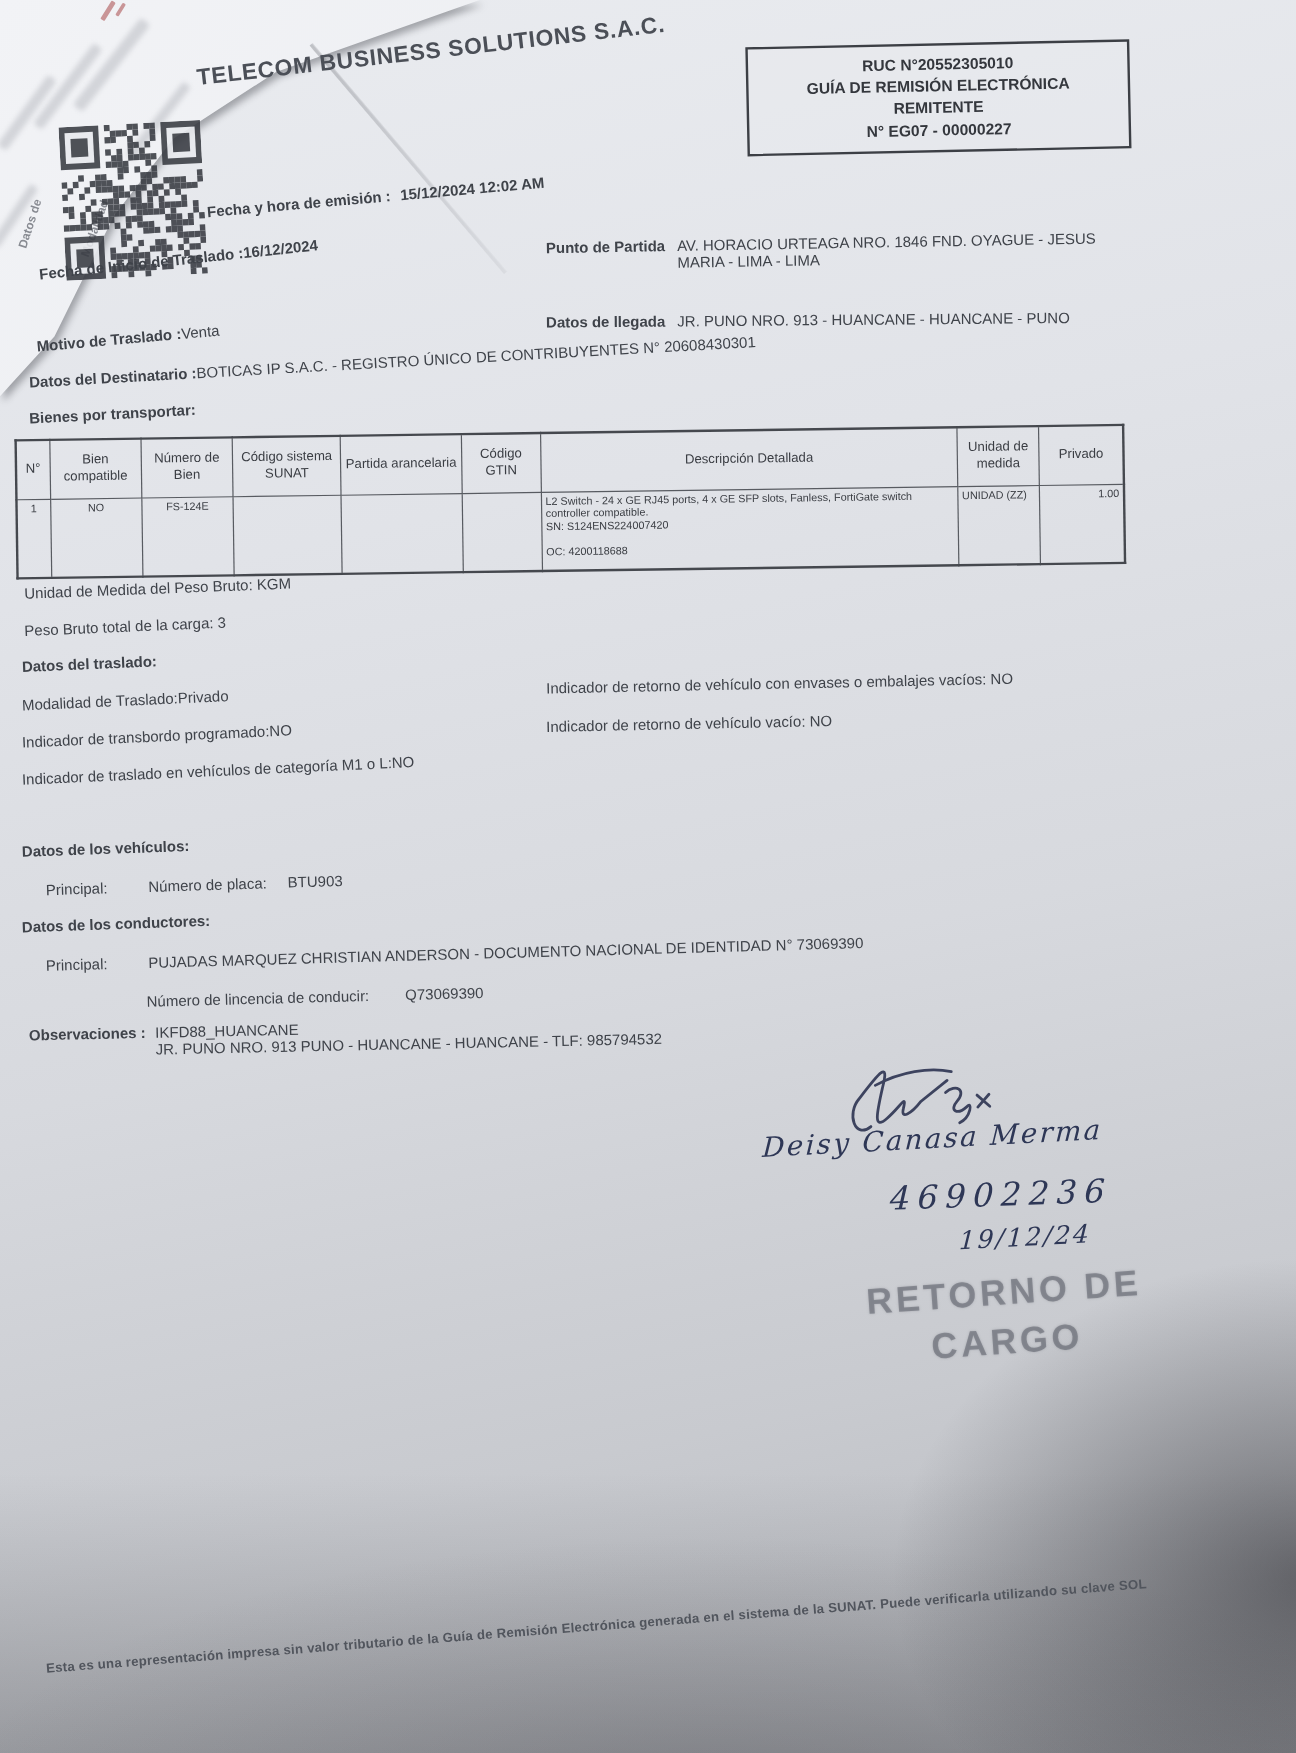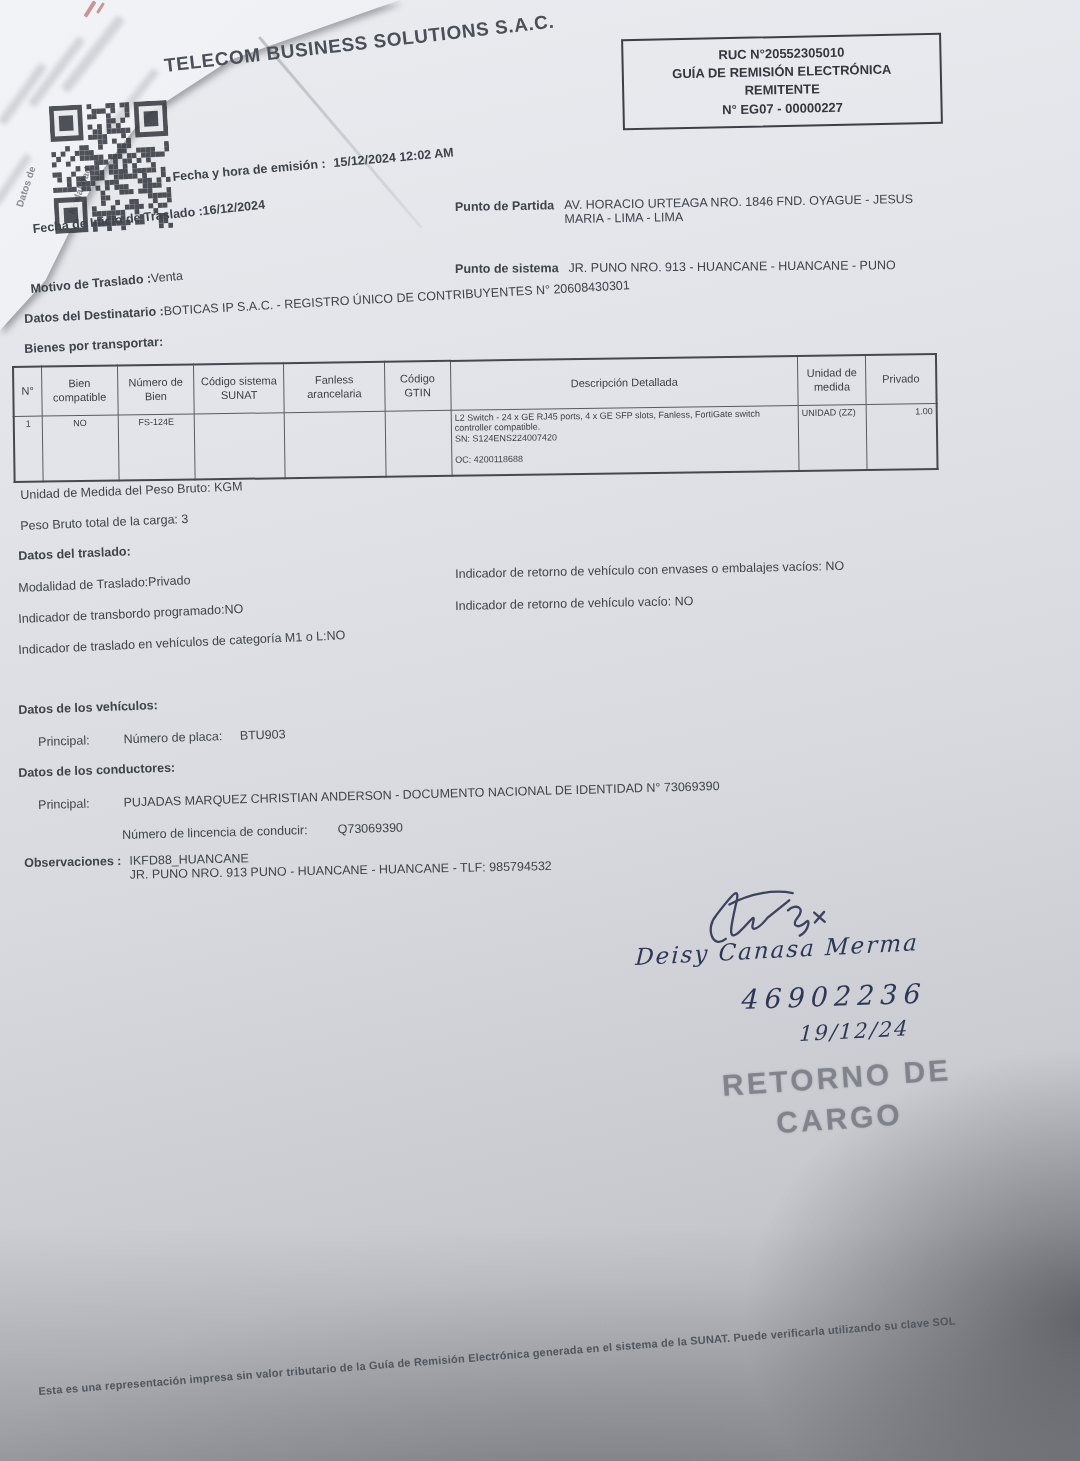--- a/index.html
+++ b/index.html
@@ -320,21 +320,21 @@
 
   <div class="abs" style="left:455px;top:196px;width:460px;transform:rotate(-1deg);display:flex;color:#3f434a;font-size:12.5px;">
     <span class="lbl" style="margin-right:10px;white-space:nowrap;">Punto de Partida</span>
     <span>
       <span>AV. HORACIO URTEAGA NRO. 1846 FND. OYAGUE  - JESUS</span><br>
       <span>MARIA - LIMA - LIMA</span>
     </span>
   </div>
 
   <div class="abs ln" style="left:455px;top:262px;transform:rotate(-0.5deg);transform-origin:left top;">
-    <span class="lbl" style="margin-right:10px;">Punto de sistema</span><span>JR. PUNO NRO. 913 - HUANCANE - HUANCANE - PUNO</span>
+    <span class="lbl" style="margin-right:10px;">Datos de llegada</span><span>JR. PUNO NRO. 913 - HUANCANE - HUANCANE - PUNO</span>
   </div>
 
   <div class="abs ln" style="left:30px;top:282px;transform:rotate(-5deg);transform-origin:left top;">
     <span class="lbl">Motivo de Traslado :</span><span>Venta</span>
   </div>
 
   <div class="abs ln" style="left:24px;top:312px;transform:rotate(-3.2deg);transform-origin:left top;">
     <span class="lbl">Datos del Destinatario :</span><span>BOTICAS IP S.A.C. - REGISTRO ÚNICO DE CONTRIBUYENTES N° 20608430301</span>
   </div>
 
@@ -352,21 +352,21 @@
           <col style="width:346px">
           <col style="width:68px">
           <col style="width:70px">
       </colgroup>
       <thead>
         <tr>
           <th>N°</th>
           <th>Bien compatible</th>
           <th>Número de Bien</th>
           <th>Código sistema SUNAT</th>
-          <th>Fanless arancelaria</th>
+          <th>Partida arancelaria</th>
           <th>Código GTIN</th>
           <th>Descripción Detallada</th>
           <th>Unidad de medida</th>
           <th>Privado</th>
         </tr>
       </thead>
       <tbody>
         <tr>
           <td class="c">1</td>
           <td class="c">NO</td>

